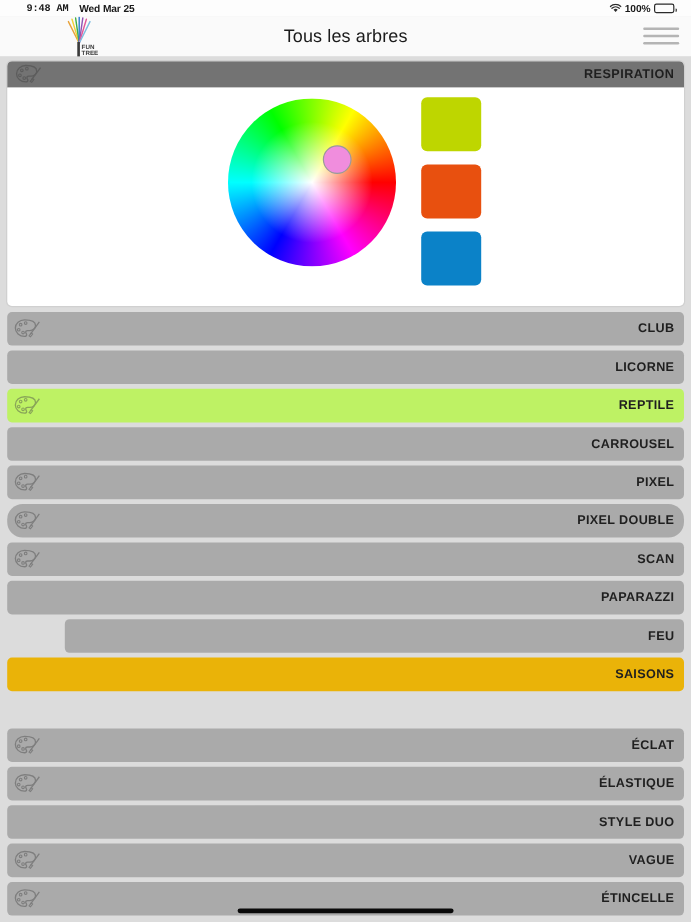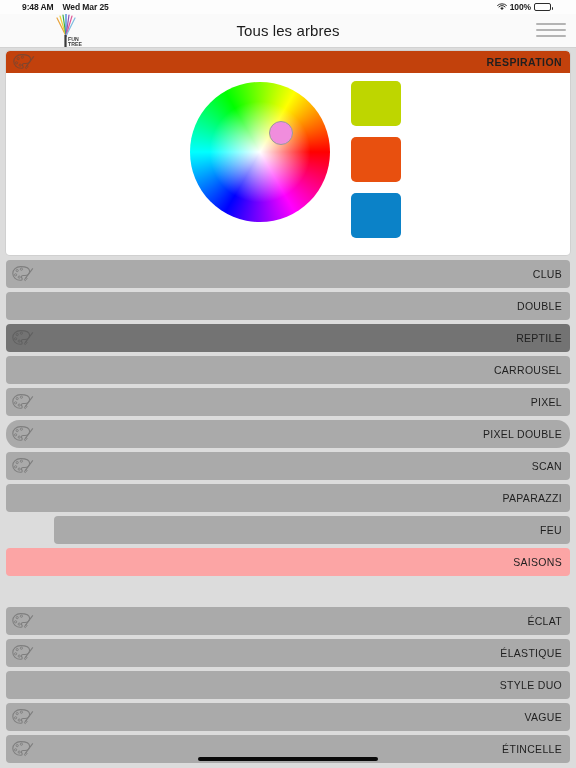--- a/index.html
+++ b/index.html
@@ -18,23 +18,23 @@
     display:flex;
     align-items:center;
     padding:0 8px;
     font-size:8.5px;
     font-weight:bold;
     color:#1a1a1a;
     letter-spacing:-0.1px;
     position:relative;
     z-index:5;
   }
-  .sb-time { margin-left:14px; }
+  .sb-time { margin-left:14px;font-family:Liberation Mono, monospace; }
   .sb-date { margin-left:9px; }
-  .sb-right { margin-left:auto; display:flex; align-items:center; gap:3px; margin-right:17px;}
+  .sb-right { margin-left:auto; display:flex; align-items:center; gap:3px; margin-right:6px;}
   .wifi-ic { width:10px; height:8px; position:relative; }
   .wifi-ic svg { display:block; }
   .batt {
     width:17px; height:8px; border:1px solid #2b2b2b; border-radius:2px;
     position:relative; padding:1px;
   }
   .batt::after{
     content:""; position:absolute; right:-3px; top:2.5px;
     width:1.5px; height:3px; background:#2b2b2b; border-radius:0 1px 1px 0;
   }
@@ -128,21 +128,21 @@
     margin-bottom:4px;
     display:flex; align-items:center;
     padding:0 8px 0 5px;
     position:relative;
   }
   .row .row-ic { width:26px; height:18px; opacity:.45; flex:0 0 auto; }
   .row .row-ic svg{ display:block; }
   .row .spacer{ width:26px; flex:0 0 auto; }
   .row .row-label {
     margin-left:auto;
-    font-size:10.5px; font-weight:normal;
+    font-size:10.5px; font-weight:bold;
     color:#1f1f1f; letter-spacing:0.3px;padding-left:36px;
   }
   .home-ind {
     position:absolute; bottom:7px; left:50%;
     transform:translateX(-50%);
     width:180px; height:4px; border-radius:2px;
     background:#0a0a0a;
   }
 </style>
 </head>
@@ -191,21 +191,21 @@
     <span></span>
       <span></span>
       <span></span>
   </div>
 </div>
 
 <div class="content">
 
   <div class="picker-card">
 
-    <div class="picker-head" style="background: #c2410c;">
+    <div class="picker-head" style="background: #737373;">
       <span class="palette-ic">
         <svg viewBox="0 0 26 18">
           <path d="M9.5 1.6C5.2 1.6 1.8 4.6 1.8 8.4c0 3.9 3.4 6.9 7.7 6.9 1 0 1.7-.6 1.7-1.4 0-.4-.2-.7-.4-1-.2-.3-.4-.6-.4-1 0-.8.7-1.4 1.6-1.4h1.9c2.6 0 4.7-1.9 4.7-4.2 0-2.9-3.4-4.7-9.1-4.7z" fill="none" stroke="#4a4a4a" stroke-width="1.1"></path>
           <circle cx="6.2" cy="5.6" r="1.1" fill="none" stroke="#4a4a4a" stroke-width="0.9"></circle>
           <circle cx="10.4" cy="4.2" r="1.1" fill="none" stroke="#4a4a4a" stroke-width="0.9"></circle>
           <circle cx="4.6" cy="9.8" r="1.1" fill="none" stroke="#4a4a4a" stroke-width="0.9"></circle>
           <circle cx="8.2" cy="12.1" r="1.1" fill="none" stroke="#4a4a4a" stroke-width="0.9"></circle>
           <path d="M14.2 13.6 L21.8 3.3" stroke="#4a4a4a" stroke-width="1.1" fill="none"></path>
           <path d="M13.2 14.8 L15.1 12.4 L16.2 13.3 L14.4 15.6 Z" fill="none" stroke="#4a4a4a" stroke-width="0.9"></path>
         </svg>
@@ -236,23 +236,23 @@
   <circle cx="4.6" cy="9.8" r="1.1" fill="none" stroke="#4a4a4a" stroke-width="0.9"></circle>
   <circle cx="8.2" cy="12.1" r="1.1" fill="none" stroke="#4a4a4a" stroke-width="0.9"></circle>
   <path d="M14.2 13.6 L21.8 3.3" stroke="#4a4a4a" stroke-width="1.1" fill="none"></path>
   <path d="M13.2 14.8 L15.1 12.4 L16.2 13.3 L14.4 15.6 Z" fill="none" stroke="#4a4a4a" stroke-width="0.9"></path>
 </svg>
         </span>
         <span class="row-label">CLUB</span>
       </div>
       <div class="row" style="background: rgb(170, 170, 170);">
         <span class="spacer"></span>
-        <span class="row-label">DOUBLE</span>
-      </div>
-      <div class="row" style="background: #737373; gap: 10px;">
+        <span class="row-label">LICORNE</span>
+      </div>
+      <div class="row" style="background: #bef264; gap: 10px;">
         <span class="row-ic">
           <svg viewBox="0 0 26 18">
   <path d="M9.5 1.6C5.2 1.6 1.8 4.6 1.8 8.4c0 3.9 3.4 6.9 7.7 6.9 1 0 1.7-.6 1.7-1.4 0-.4-.2-.7-.4-1-.2-.3-.4-.6-.4-1 0-.8.7-1.4 1.6-1.4h1.9c2.6 0 4.7-1.9 4.7-4.2 0-2.9-3.4-4.7-9.1-4.7z" fill="none" stroke="#4a4a4a" stroke-width="1.1"></path>
   <circle cx="6.2" cy="5.6" r="1.1" fill="none" stroke="#4a4a4a" stroke-width="0.9"></circle>
   <circle cx="10.4" cy="4.2" r="1.1" fill="none" stroke="#4a4a4a" stroke-width="0.9"></circle>
   <circle cx="4.6" cy="9.8" r="1.1" fill="none" stroke="#4a4a4a" stroke-width="0.9"></circle>
   <circle cx="8.2" cy="12.1" r="1.1" fill="none" stroke="#4a4a4a" stroke-width="0.9"></circle>
   <path d="M14.2 13.6 L21.8 3.3" stroke="#4a4a4a" stroke-width="1.1" fill="none"></path>
   <path d="M13.2 14.8 L15.1 12.4 L16.2 13.3 L14.4 15.6 Z" fill="none" stroke="#4a4a4a" stroke-width="0.9"></path>
 </svg>
@@ -306,21 +306,21 @@
         <span class="row-label">SCAN</span>
       </div>
       <div class="row" style="background: rgb(170, 170, 170);">
         <span class="spacer"></span>
         <span class="row-label">PAPARAZZI</span>
       </div>
       <div class="row" style="background: rgb(170, 170, 170); margin-left: 48px;">
         <span class="spacer"></span>
         <span class="row-label">FEU</span>
       </div>
-      <div class="row" style="background: #fca5a5;">
+      <div class="row" style="background: #eab308;">
         <span class="spacer"></span>
         <span class="row-label">SAISONS</span>
       </div>
       <div class="row" style="background: rgb(170, 170, 170); margin-top: 31px;">
         <span class="row-ic">
           <svg viewBox="0 0 26 18">
   <path d="M9.5 1.6C5.2 1.6 1.8 4.6 1.8 8.4c0 3.9 3.4 6.9 7.7 6.9 1 0 1.7-.6 1.7-1.4 0-.4-.2-.7-.4-1-.2-.3-.4-.6-.4-1 0-.8.7-1.4 1.6-1.4h1.9c2.6 0 4.7-1.9 4.7-4.2 0-2.9-3.4-4.7-9.1-4.7z" fill="none" stroke="#4a4a4a" stroke-width="1.1"></path>
   <circle cx="6.2" cy="5.6" r="1.1" fill="none" stroke="#4a4a4a" stroke-width="0.9"></circle>
   <circle cx="10.4" cy="4.2" r="1.1" fill="none" stroke="#4a4a4a" stroke-width="0.9"></circle>
   <circle cx="4.6" cy="9.8" r="1.1" fill="none" stroke="#4a4a4a" stroke-width="0.9"></circle>

